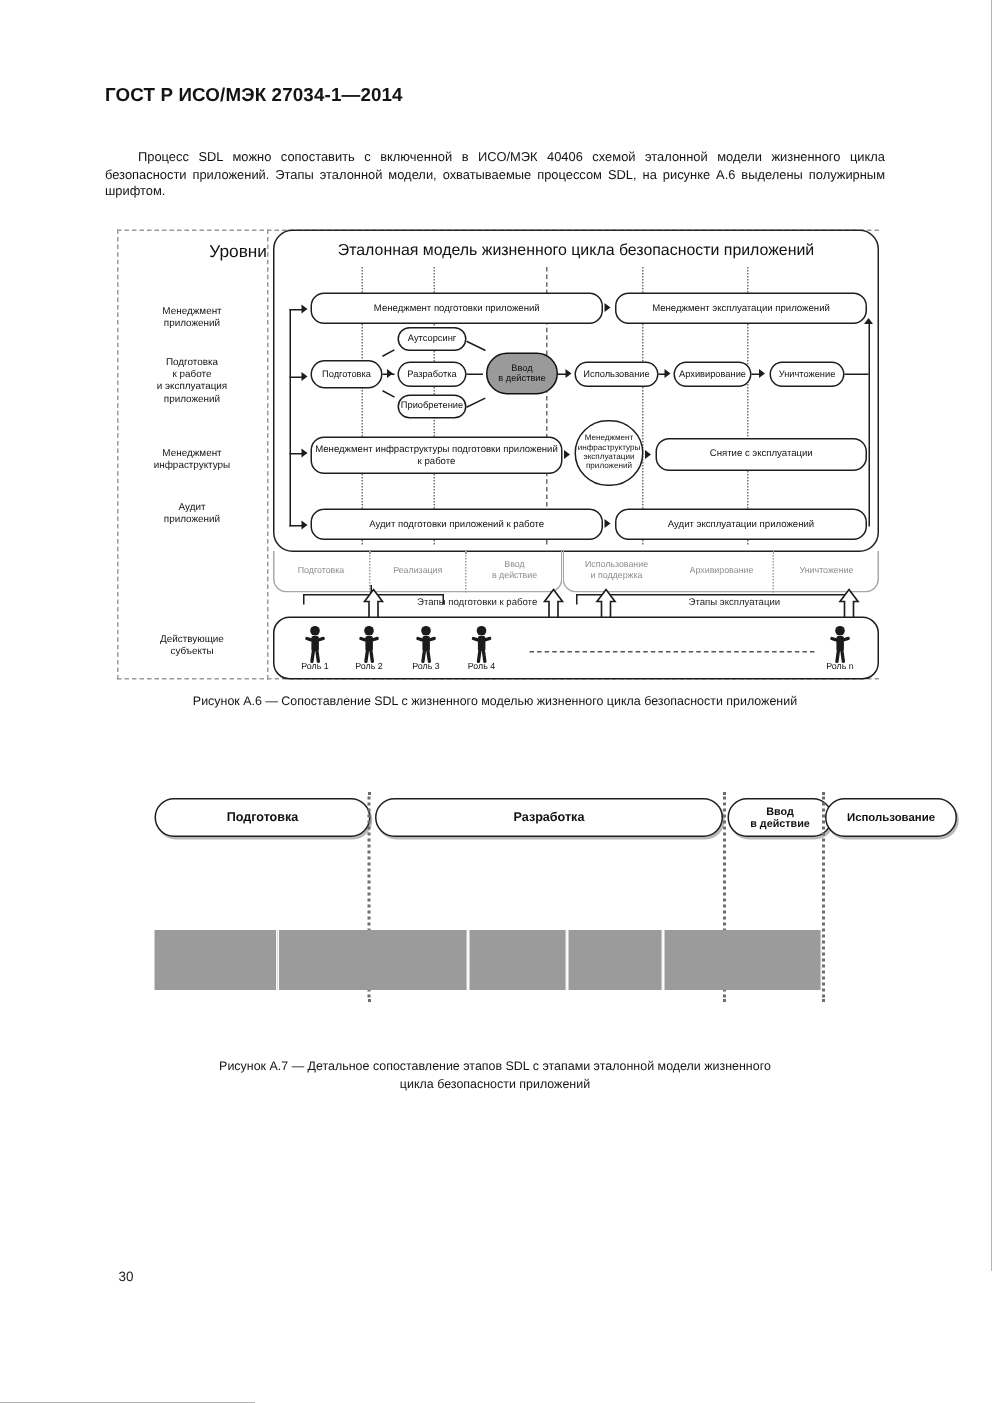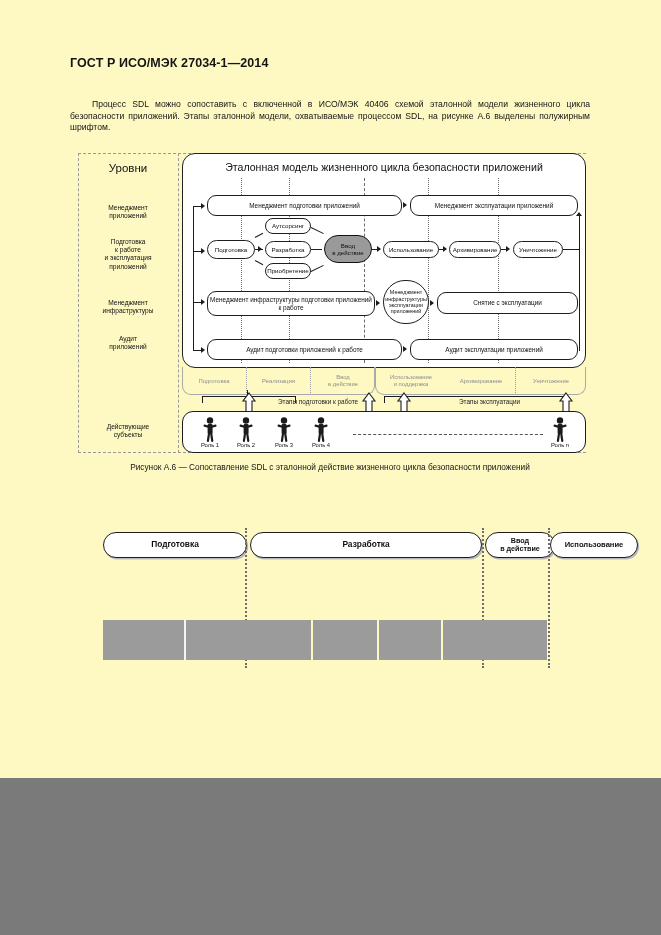--- a/index.html
+++ b/index.html
@@ -1,21 +1,21 @@
 <!DOCTYPE html>
 <html lang="ru"><head>
 <meta charset="utf-8">
 <title>ГОСТ Р ИСО/МЭК 27034-1—2014 — стр. 50</title>
 <style>
   html,body{margin:0;padding:0;background:#7a7a7a;}
   body{font-family:"Liberation Sans", sans-serif;}
   .page{
     position:relative;
-    width:661px;height:778px;
-    background:#fef9c3;
+    width:661px;height:935px;
+    background:#ffffff;
     margin:0 auto;
     overflow:hidden;
   }
   
   .doc-header{
     position:absolute;left:70px;top:56px;
     font-size:12.5px;font-weight:bold;color:#141414;
     letter-spacing:.1px;
   }
   
@@ -48,21 +48,21 @@
     position:absolute;inset:0;
     border-left:1px dashed #9a9a9a;
     border-top:1px dashed #9a9a9a;
     border-bottom:1px dashed #9a9a9a;
   }
   .levels-col{
     position:absolute;left:0;top:0;width:100px;height:100%;
     border-right:1px dashed #9a9a9a;
   }
   .levels-title{
-    position:absolute;left:0;top:9px;width:100px;text-align:center;
+    position:absolute;left:0;top:9px;width:100px;text-align:right;
     font-size:11.5px;color:#111;
   }
   .lvl{
     position:absolute;width:100px;text-align:center;
     font-size:6.6px;line-height:8.2px;color:#111;
   }
   .lvl-a{top:51px;}
   .lvl-b{top:85px;}
   .lvl-c{top:146px;}
   .lvl-d{top:182px;}
@@ -343,35 +343,39 @@
       </svg>
       <div class="dots-line" style="left:170px;width:190px;"></div>
       <div class="actor-name" style="left:7px;">Роль 1</div>
       <div class="actor-name" style="left:43px;">Роль 2</div>
       <div class="actor-name" style="left:81px;">Роль 3</div>
       <div class="actor-name" style="left:118px;">Роль 4</div>
       <div class="actor-name" style="left:357px;">Роль n</div>
     </div>
   </div>
 
-  <div class="fig-caption cap6">Рисунок А.6 — Сопоставление SDL с эталонной действие жизненного цикла безопасности приложений</div>
+  <div class="fig-caption cap6">Рисунок А.6 — Сопоставление SDL с жизненного моделью жизненного цикла безопасности приложений</div>
 
 
   <div class="fig7">
     <div class="phase" style="left:33px;top:4px;width:144px;">Подготовка</div>
     <div class="phase" style="left:180px;top:4px;width:232px;">Разработка</div>
     <div class="phase small" style="left:415px;top:4px;width:70px;">Ввод<br>в действие</div>
     <div class="phase small" style="left:480px;top:4px;width:88px;font-size:7.6px;">Использование</div>
 
     <div class="v-dot" style="left:175px;top:0px;height:140px;"></div>
     <div class="v-dot" style="left:412px;top:0px;height:140px;"></div>
     <div class="v-dot" style="left:478px;top:0px;height:140px;"></div>
 
     <div class="gray-band" style="left:33px;width:82px;"></div>
     <div class="gray-band" style="left:116px;width:126px;"></div>
     <div class="gray-band" style="left:243px;width:65px;"></div>
     <div class="gray-band" style="left:309px;width:63px;"></div>
     <div class="gray-band" style="left:373px;width:105px;"></div>
   </div>
 
+  <div class="fig-caption cap7">
+    <div>Рисунок А.7 — Детальное сопоставление этапов SDL с этапами эталонной модели жизненного</div>
+    <div>цикла безопасности приложений</div>
+  </div>
 
   <div class="page-num">30</div>
 </div>
 
 </body></html>

